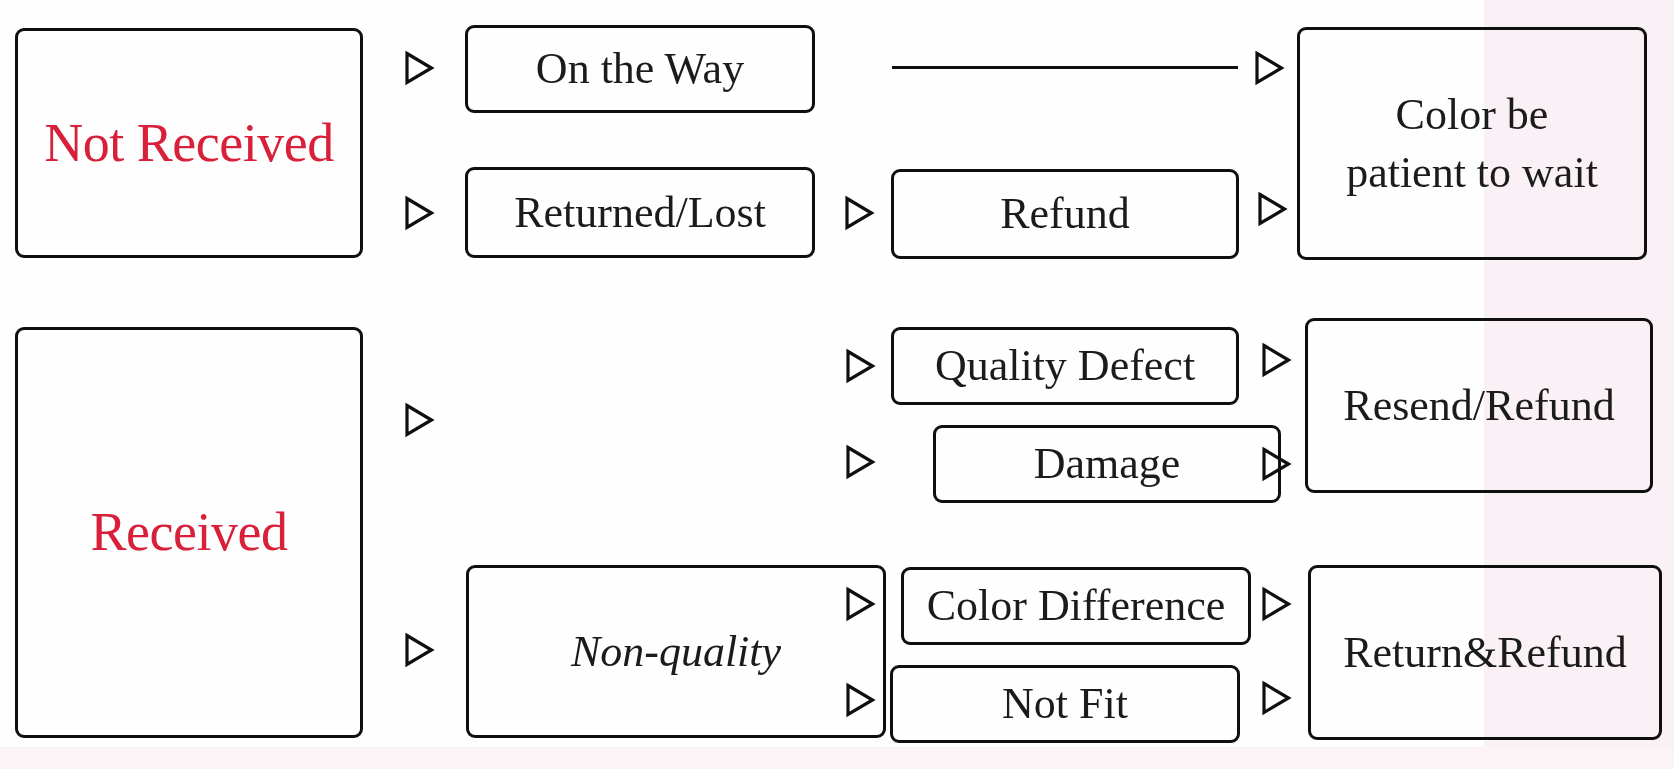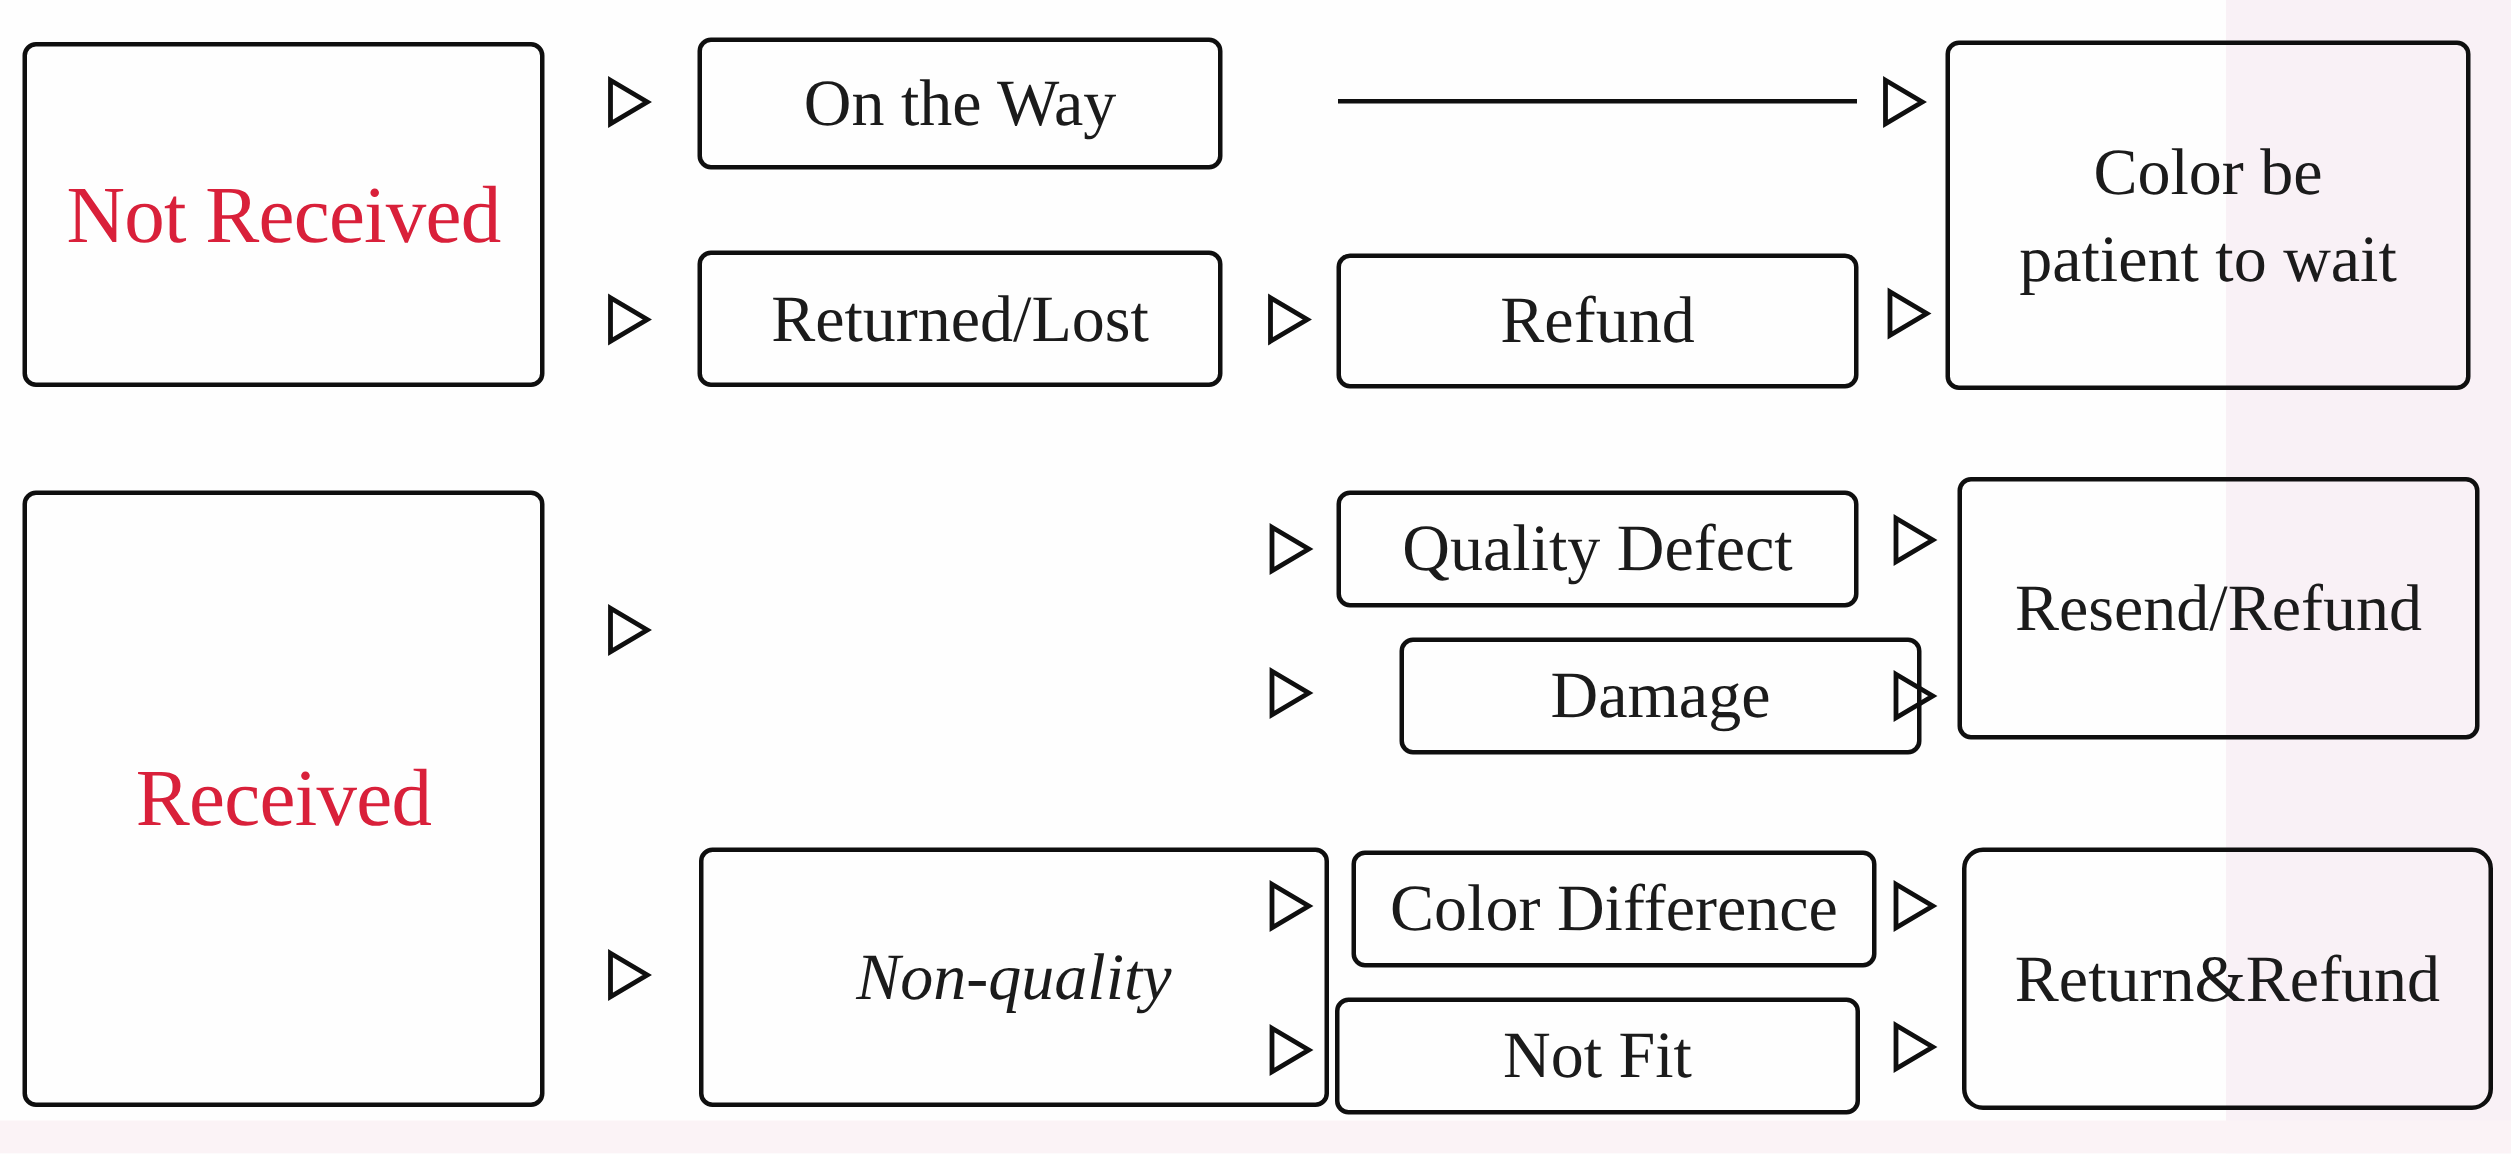--- a/index.html
+++ b/index.html
@@ -30,21 +30,21 @@
   .n-refund{left:891px;top:169px;width:348px;height:90px;}
   .n-please-wait{left:1297px;top:27px;width:350px;height:233px;}
   .n-received{left:15px;top:327px;width:348px;height:411px;}
   .n-quality-problems{left:466px;top:327px;width:350px;height:176px;}
   .n-quality-defect{left:891px;top:327px;width:348px;height:78px;}
   .n-damage{left:891px;top:425px;width:348px;height:78px;margin-left:42px;}
   .n-resend-refund{left:1305px;top:318px;width:348px;height:175px;}
   .n-non-quality{left:466px;top:565px;width:420px;height:173px;font-style:italic;}
   .n-color-difference{left:890px;top:567px;width:350px;height:78px;margin-left:11px;}
   .n-not-fit{left:890px;top:665px;width:350px;height:78px;}
-  .n-return-refund{left:1308px;top:565px;width:354px;height:175px;border-radius:14px;}
+  .n-return-refund{left:1308px;top:565px;width:354px;height:175px;}
   .n-please-wait .node-label{max-width:310px;}
 
   
   .arrow{position:absolute;width:30px;height:34px;overflow:visible;}
   .arrow path{fill:none;stroke:var(--border);stroke-width:3.2;stroke-linejoin:miter;}
   .aA1{left:404px;top:51px;}  .aA2{left:404px;top:196px;}
   .aA3{left:404px;top:403px;} .aA4{left:404px;top:633px;}
   .aB1{left:844px;top:196px;} .aB2{left:845px;top:349px;}
   .aB3{left:845px;top:445px;} .aB4{left:845px;top:587px;}
   .aB5{left:845px;top:683px;}

